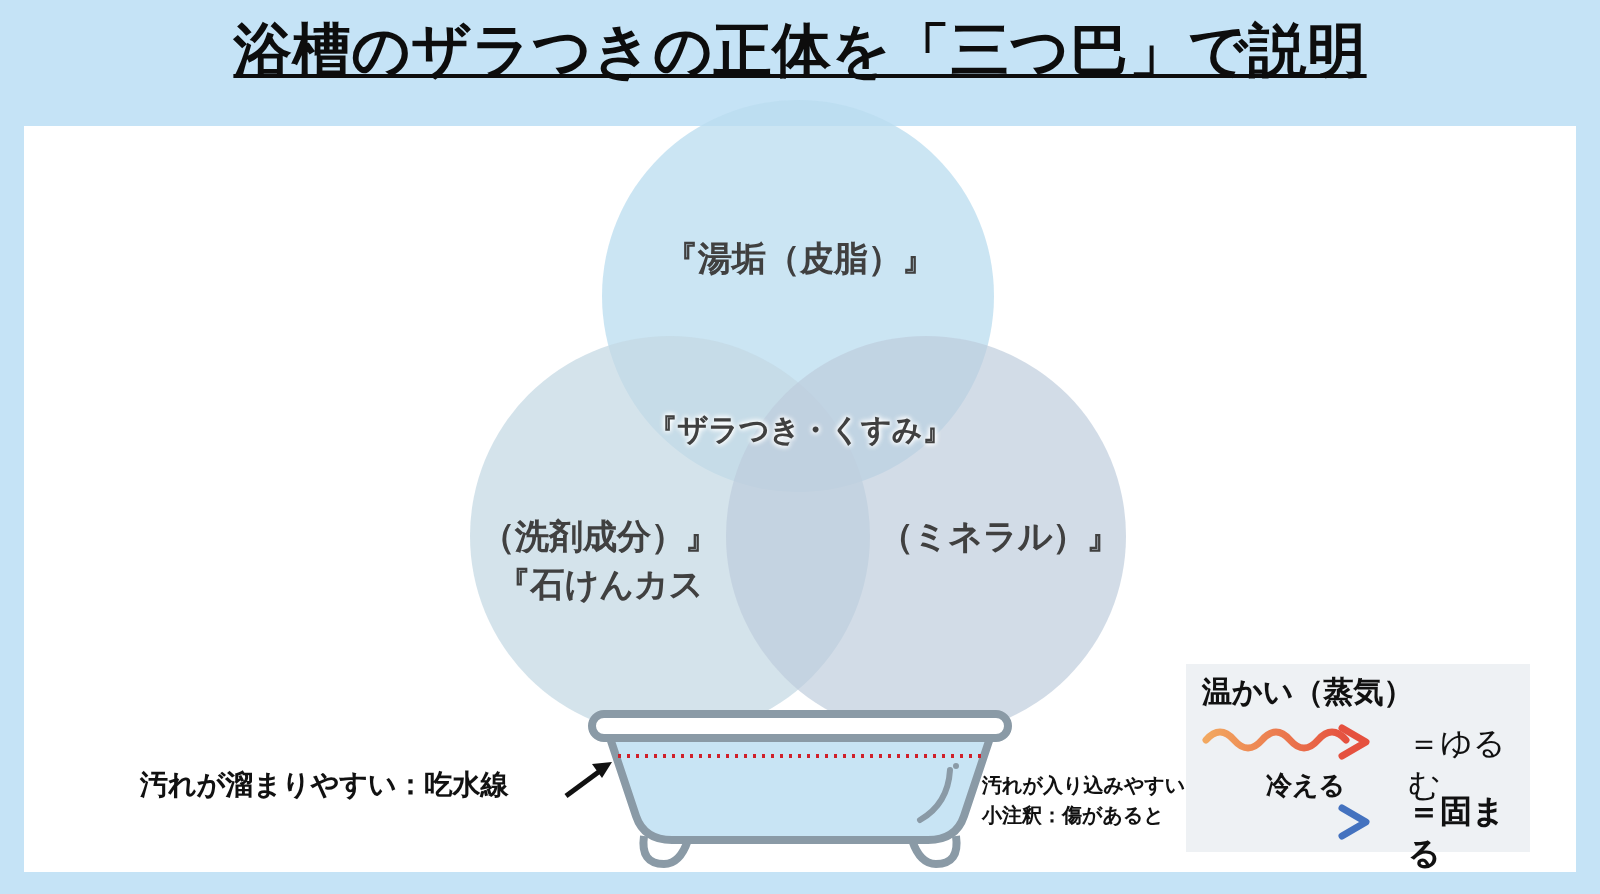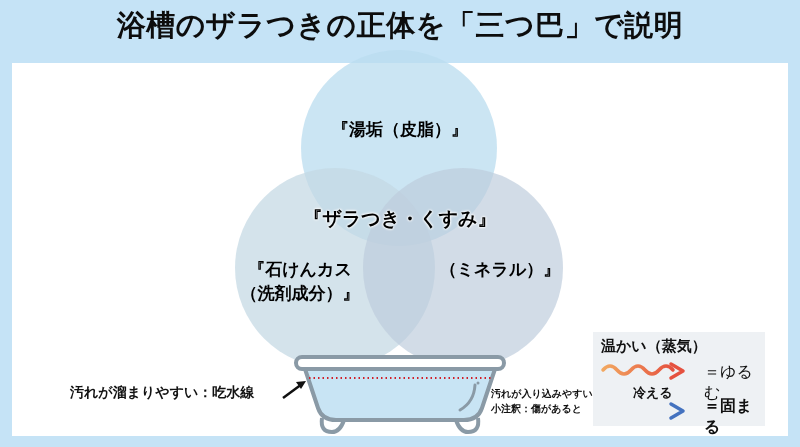--- a/index.html
+++ b/index.html
@@ -6,34 +6,34 @@
   html, body { width: 800px; height: 447px; overflow: hidden; }
   body {
     background: #c5e3f6;
     font-family: "DejaVu Sans", "Liberation Sans", sans-serif;
     position: relative;
     color: #111;
   }
   .title {
     position: absolute; left: 0; top: 6px; width: 800px;
     text-align: center; font-size: 29px; font-weight: bold;
-    letter-spacing: 0.5px; color: #0d0d0d;
+    letter-spacing: 0.5px; color: #0d0d0d; text-decoration: underline;
   }
   .card {
     position: absolute; left: 12px; top: 63px; width: 776px; height: 373px;
     background: #ffffff;
   }
   svg.stage { position: absolute; left: 0; top: 0; width: 800px; height: 447px; }
   .lbl {
-    position: absolute; font-weight: bold; color: #000000; text-align: center;
+    position: absolute; font-weight: bold; color: #404040; text-align: center;
     white-space: nowrap;
   }
   .lbl-top { left: 300px; top: 118px; width: 200px; font-size: 17px; }
   .lbl-center {
-    left: 250px; top: 206px; width: 300px; font-size: 19px;
+    left: 250px; top: 206px; width: 300px; font-size: 15px;
     text-shadow: 0 0 3px #fff, 0 0 3px #fff, 0 0 2px #fff;
   }
   .lbl-left { left: 225px; top: 257px; width: 150px; font-size: 17px; line-height: 24px; }
   .lbl-right { left: 425px; top: 257px; width: 150px; font-size: 17px; line-height: 24px; }
   .waterline-note {
     position: absolute; left: 70px; top: 384px; font-size: 14px; font-weight: bold;
   }
   .scratch-note {
     position: absolute; left: 491px; top: 386px; font-size: 10px; font-weight: bold;
     line-height: 15px;
@@ -88,22 +88,22 @@
 
   <g>
     <line x1="283" y1="398" x2="302" y2="384" stroke="#111" stroke-width="2.5"></line>
     <path d="M306 381 L296 382 L301 389 Z" fill="#111"></path>
   </g>
 </svg>
 
 <div class="lbl lbl-top">『湯垢（皮脂）』</div>
 <div class="lbl lbl-center">『ザラつき・くすみ』</div>
 <div class="lbl lbl-left">
+  <div>（洗剤成分）』</div>
   <div>『石けんカス</div>
-  <div>（洗剤成分）』</div>
 </div>
 <div class="lbl lbl-right">
   <div>（ミネラル）』</div>
 </div>
 
 <div class="waterline-note">汚れが溜まりやすい：吃水線</div>
 
 <div class="scratch-note">
   <div>汚れが入り込みやすい</div>
   <div>小注釈：傷があると</div>

